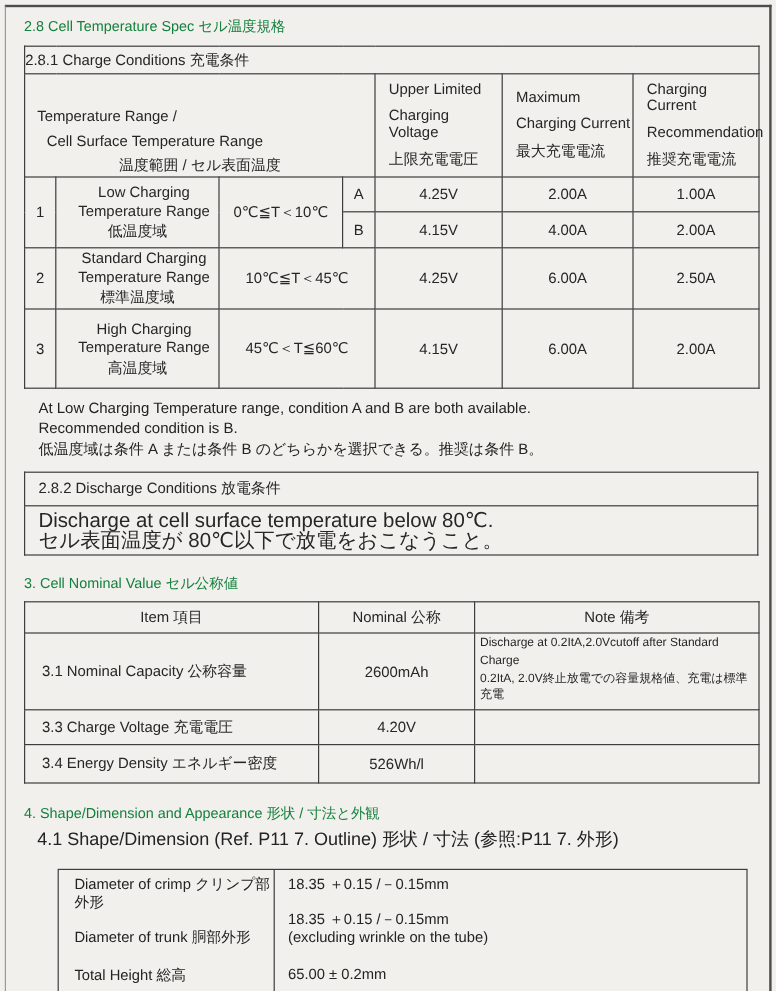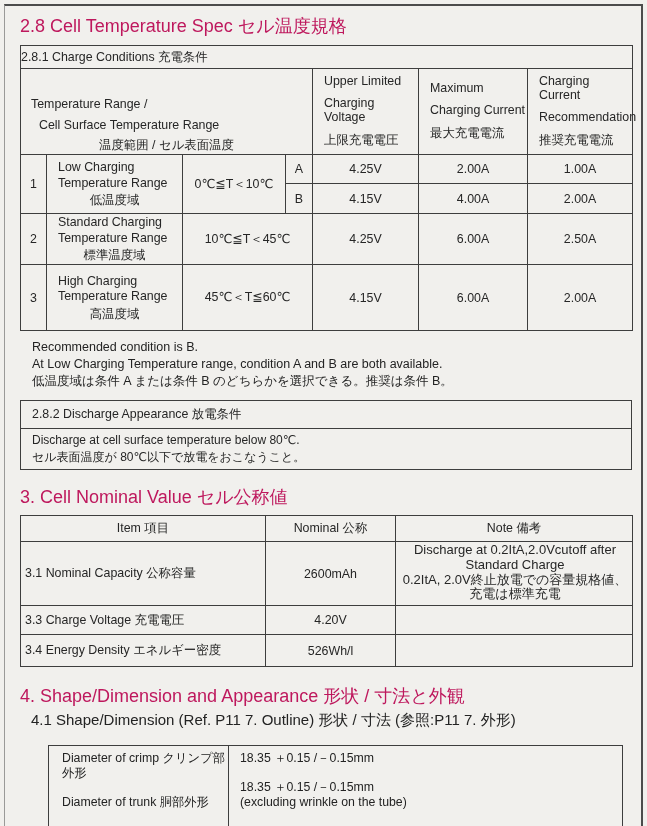--- a/index.html
+++ b/index.html
@@ -14,58 +14,58 @@
   .page-frame {
     position: absolute;
     left: 4px; top: 4px; width: 639px; height: 830px;
     border-top: 2px solid #4c4c4c;
     border-left: 1px solid #9a9a98;
     border-right: 2px solid #4c4c4c;
     pointer-events: none;
   }
   .content { position: absolute; left: 20px; top: 14px; width: 612px; }
 
-  .sec-title { font-size: 18px; color: #be185d; }
+  .sec-title { font-size: 12px; color: #15803d; }
 
   table { border-collapse: collapse; width: 612px; table-layout: fixed; }
   td { border: 1.5px solid #3e3e3e; font-size: 12.4px; color: #262626; vertical-align: middle; }
 
   
   .t-charge { margin-top: 7px; }
   .t-charge .subtitle-cell { height: 23px; }
   .t-charge .head-row td { height: 72px; vertical-align: middle; }
   .hd-temp .l1 { padding-left: 10px; margin-top: 28px; }
   .hd-temp .l2 { padding-left: 18px; margin-top: 7px; }
   .hd-temp .l3 { text-align: center; margin-top: 5px; }
   .hd-col div { padding-left: 11px; }
   .hd-col div + div { margin-top: 8px; }
   .num-cell, .cond-cell, .val-cell, .range-cell { text-align: center; }
-  .name-cell .en { padding-left: 11px; line-height: 15.5px; }
+  .name-cell .en { padding-left: 11px; line-height: 15.5px; text-align: center; }
   .name-cell .jp { text-align: center; line-height: 16px; margin-top: 1px; }
   .row-a td { height: 29px; }
   .row-b td { height: 30px; }
   .row-2 td { height: 51px; }
   .row-3 td { height: 66px; }
 
   .notes { margin-top: 8px; margin-left: 12px; }
   .notes div { font-size: 12.5px; line-height: 16.8px; }
 
   
   .t-discharge { margin-top: 11px; }
   .t-discharge .subtitle-cell { height: 28px; padding-left: 11px; }
   .t-discharge .body-cell { height: 41px; padding: 3px 0 3px 11px; }
-  .t-discharge .body-cell div { line-height: 17px; font-size: 12px; }
+  .t-discharge .body-cell div { line-height: 17px; font-size: 17px; }
 
   
   .sec3-title { margin-top: 15px; }
   .t-nominal { margin-top: 6px; }
   .t-nominal .head td { height: 26px; text-align: center; }
-  .t-nominal .item-cell { padding-left: 4px; }
+  .t-nominal .item-cell { padding-left: 14px; }
   .t-nominal .nom-cell { text-align: center; }
-  .t-nominal .note-cell { vertical-align: top; padding: 1px 2px 1px 4px; font-size: 13px; line-height: 14.6px; text-align: center; }
+  .t-nominal .note-cell { vertical-align: top; padding: 1px 2px 1px 4px; font-size: 10px; line-height: 14.6px; }
   .t-nominal .r1 td { height: 64px; }
   .t-nominal .r2 td { height: 26px; }
   .t-nominal .r3 td { height: 29px; }
   .t-nominal .r4 td { height: 32px; }
 
   
   .sec4-title { margin-top: 17px; }
   .sec4-sub { margin-top: 3px; padding-left: 11px; font-size: 15px; }
   .t-shape {
     margin-top: 15px; margin-left: 28px; width: 575px; height: 126px;
@@ -163,29 +163,29 @@
       </td>
       <td colspan="2" class="range-cell">45℃＜T≦60℃</td>
       <td class="val-cell">4.15V</td>
       <td class="val-cell">6.00A</td>
       <td class="val-cell">2.00A</td>
     </tr>
   </tbody>
     </table>
 
   <div class="notes">
+    <div>At Low Charging Temperature range, condition A and B are both available.</div>
     <div>Recommended condition is B.</div>
-    <div>At Low Charging Temperature range, condition A and B are both available.</div>
     <div>低温度域は条件 A または条件 B のどちらかを選択できる。推奨は条件 B。</div>
   </div>
 
   <table class="t-discharge">
     <tbody>
         <tr>
-      <td class="subtitle-cell">2.8.2 Discharge Appearance  放電条件</td>
+      <td class="subtitle-cell">2.8.2 Discharge Conditions  放電条件</td>
     </tr>
     <tr>
       <td class="body-cell">
         <div>Discharge at cell surface temperature below 80℃.</div>
         <div>セル表面温度が 80℃以下で放電をおこなうこと。</div>
       </td>
     </tr>
   </tbody>
     </table>
 

